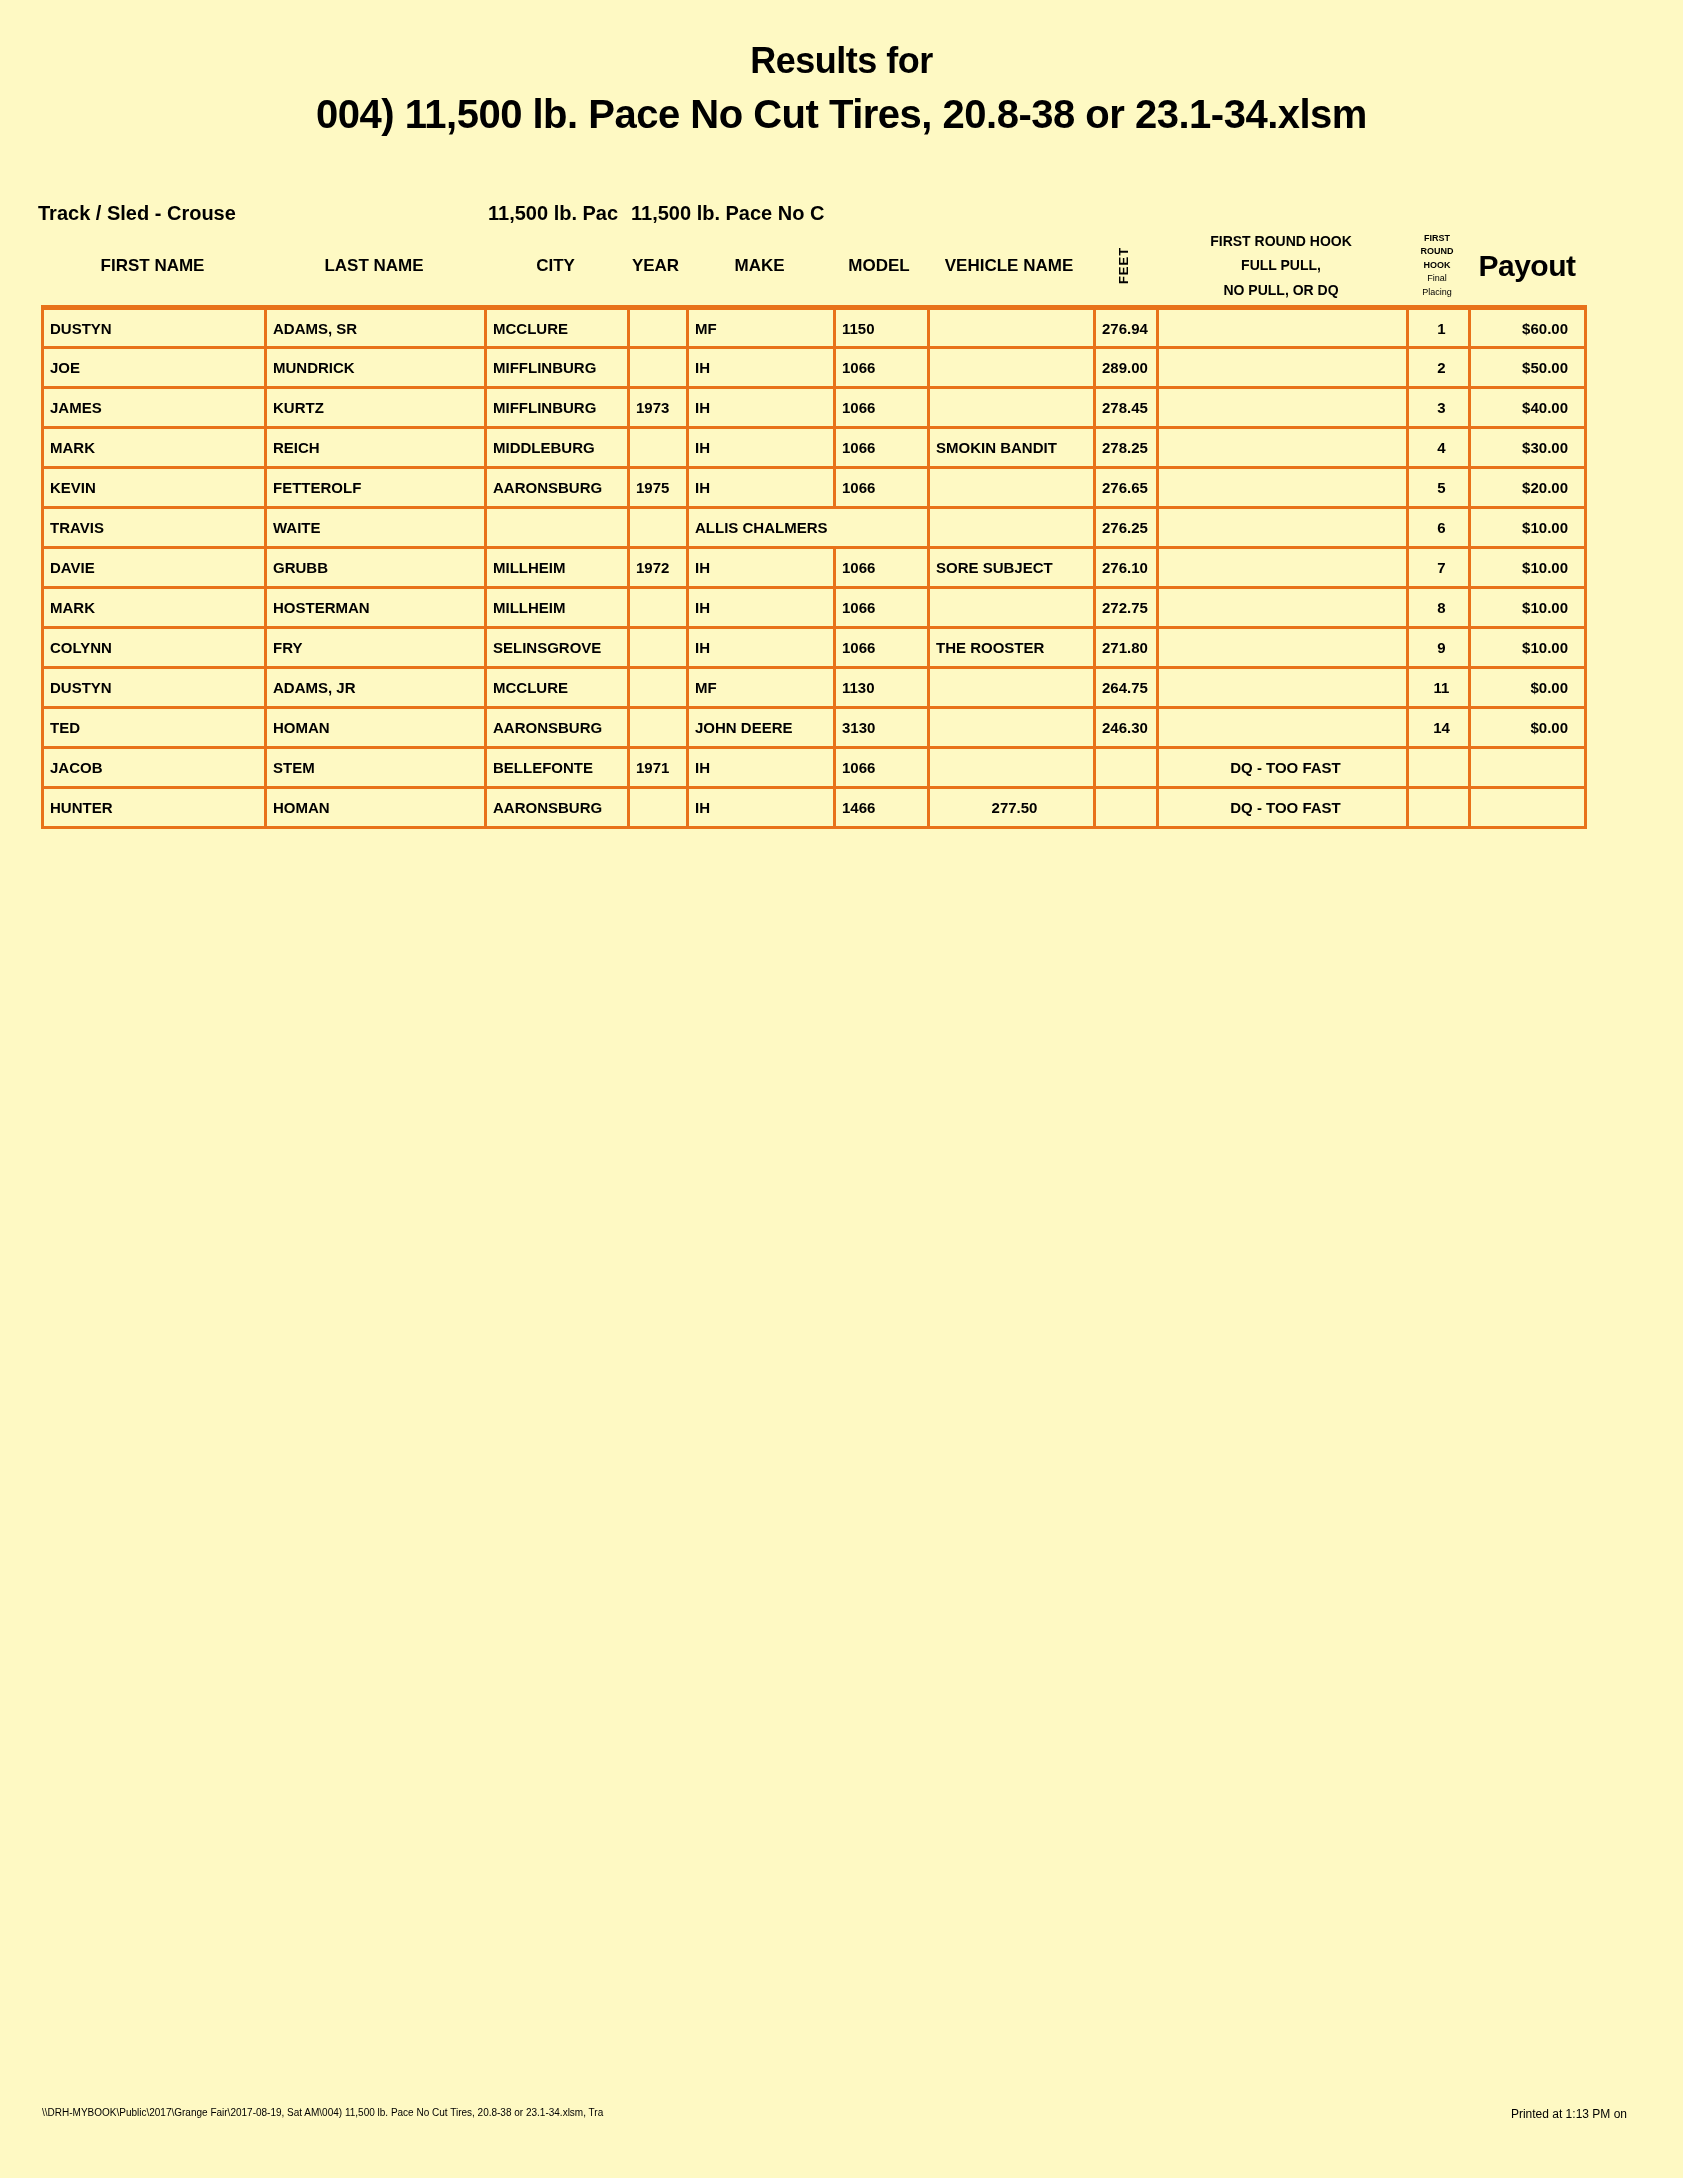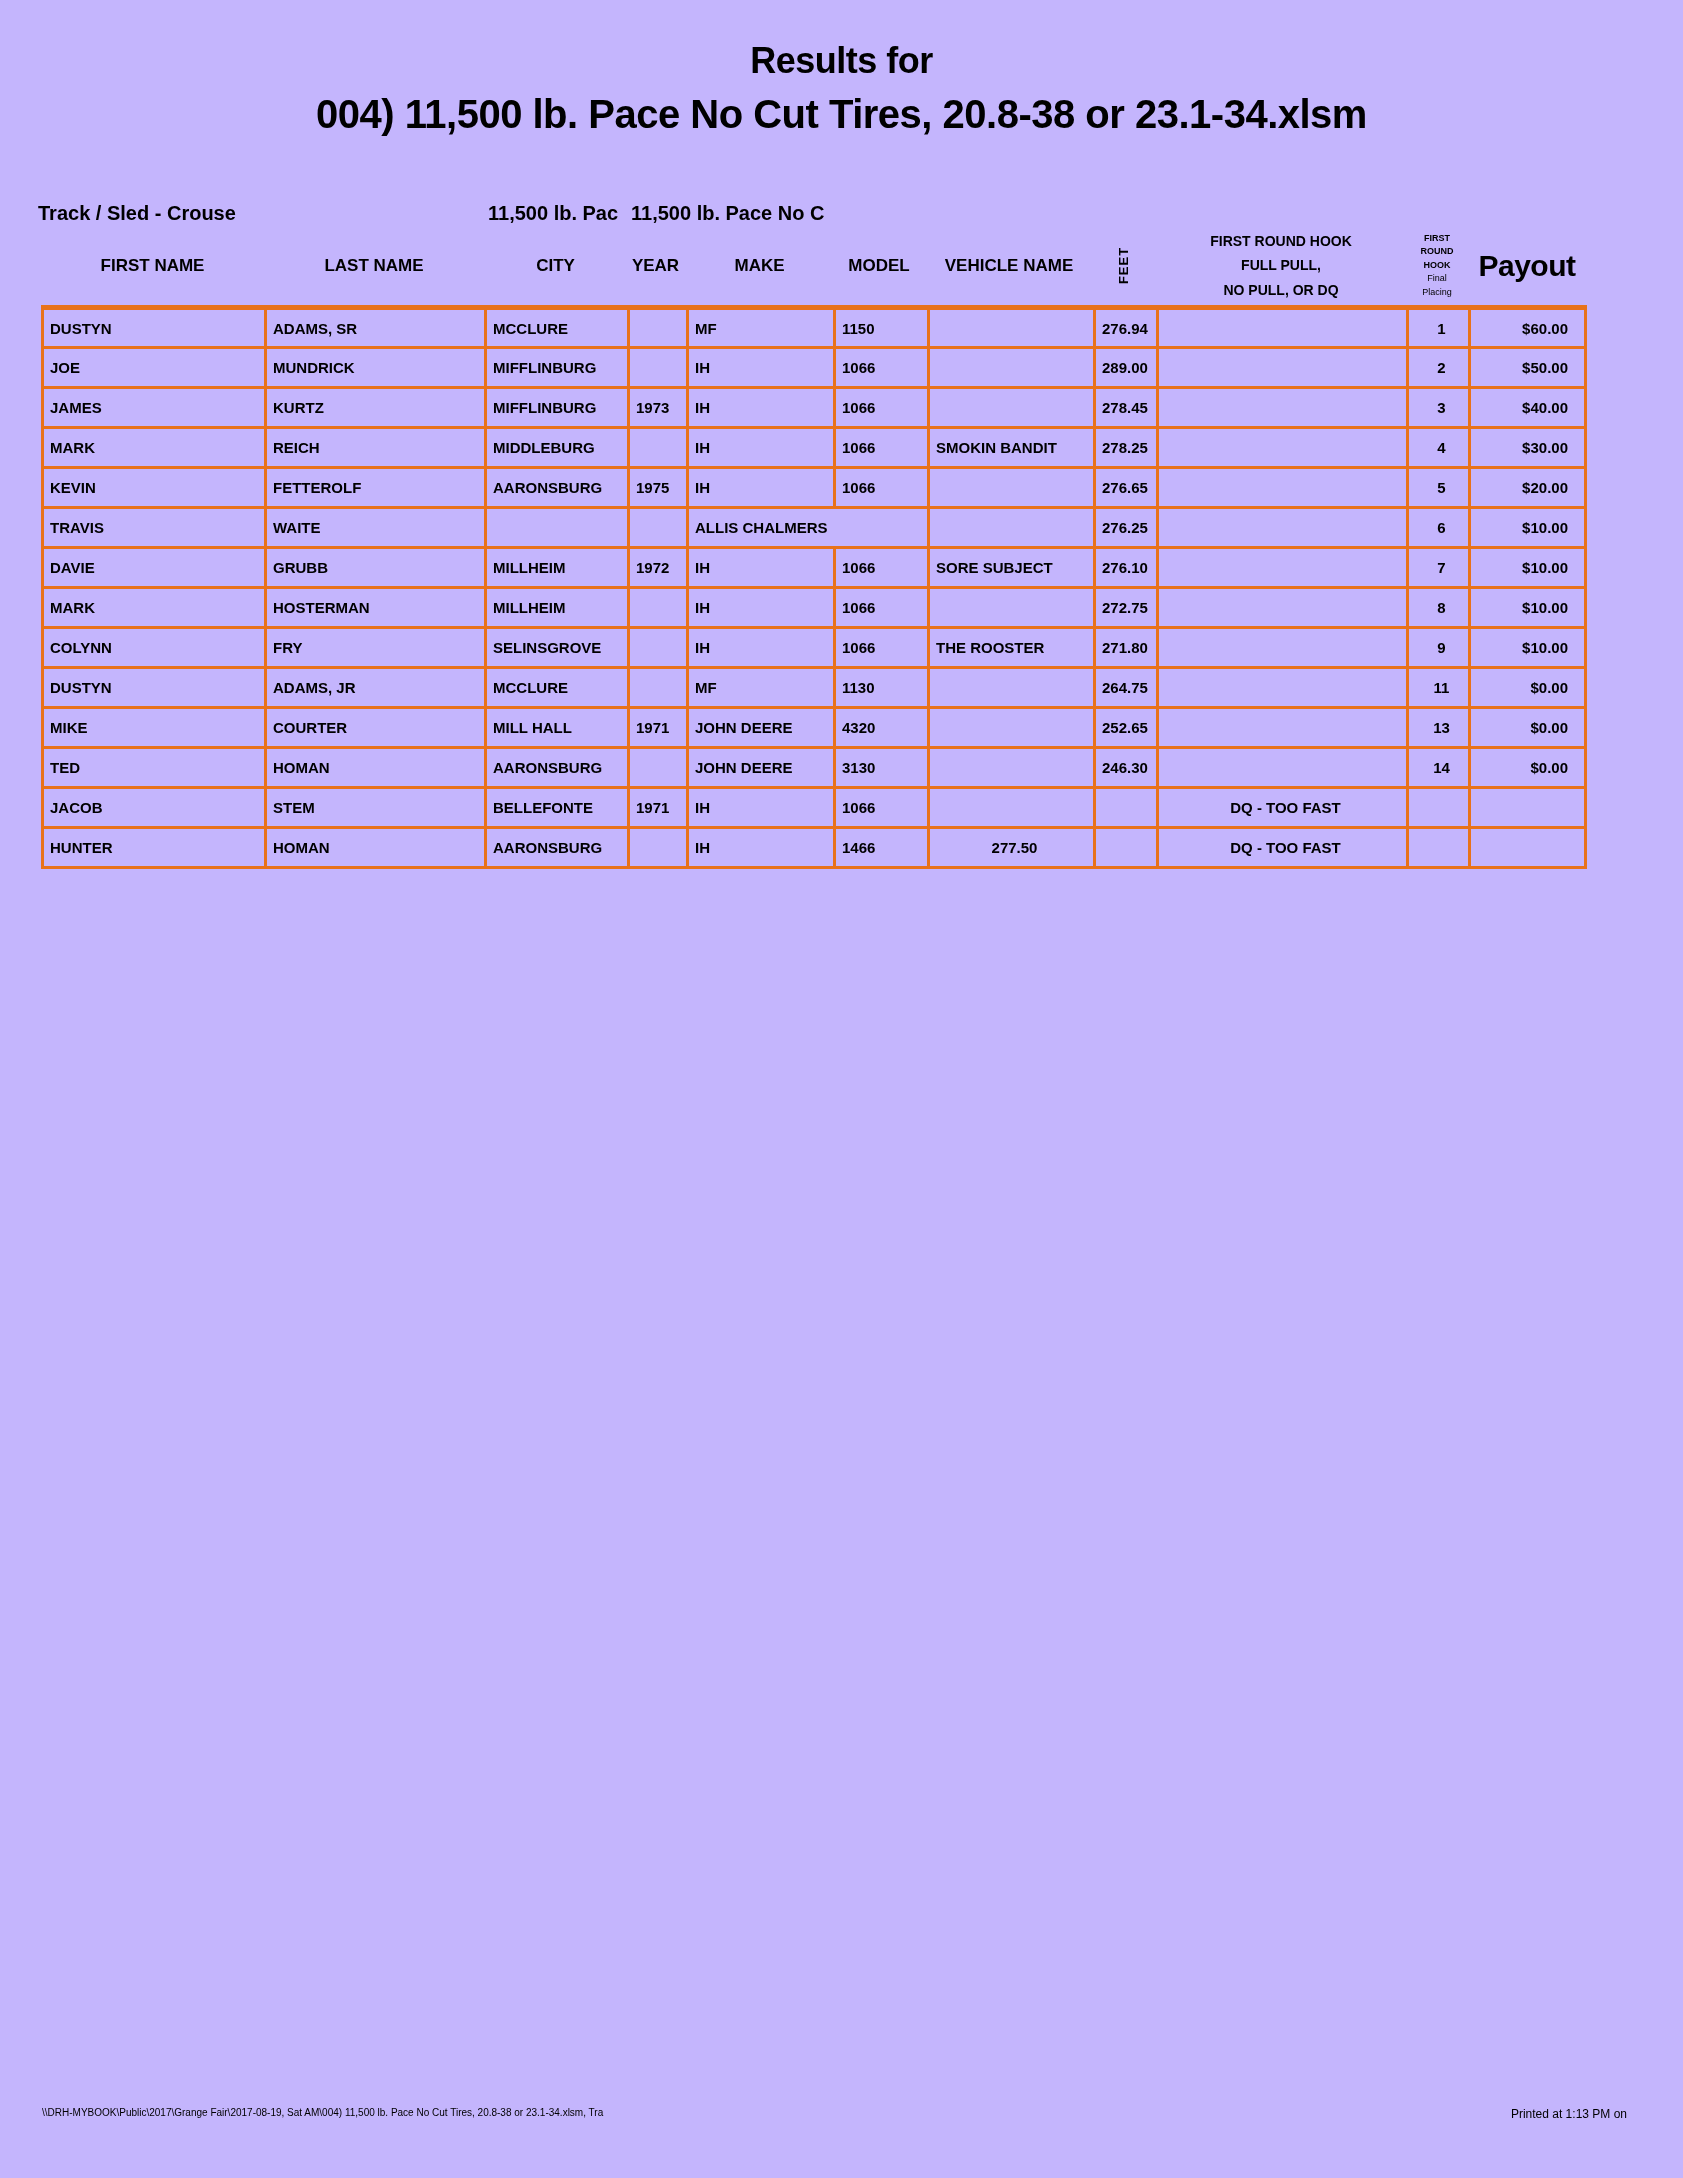--- a/index.html
+++ b/index.html
@@ -2,21 +2,21 @@
 <html style="--orange: #E8721A;"><head>
 <meta charset="utf-8">
 <style>
   :root { --orange: #E8721A; }
   * { box-sizing: border-box; margin: 0; padding: 0; }
   html, body { background: #ffffff; }
   .page {
     position: relative;
     width: 1683px;
     height: 2178px;
-    background: #c4b5fd;
+    background: #fef9c3;
     font-family: "Liberation Sans", sans-serif;
     color: #000;
     overflow: hidden;
   }
   
   .title-block { position: absolute; top: 40px; left: 0; width: 1683px; text-align: center; }
   .title-line1 { font-size: 36px; font-weight: bold; letter-spacing: -0.5px; }
   .title-line2 { font-size: 40px; font-weight: bold; margin-top: 10px; letter-spacing: -0.5px; }
 
   
@@ -254,33 +254,20 @@
           <td class="col-year"></td>
           <td class="col-make">MF</td>
           <td class="col-model">1130</td>
           <td class="col-vehicle"></td>
           <td class="col-feet">264.75</td>
           <td class="col-hook"></td>
           <td class="col-placing">11</td>
           <td class="col-payout">$0.00</td>
         </tr>
         <tr>
-          <td class="col-first">MIKE</td>
-          <td class="col-last">COURTER</td>
-          <td class="col-city">MILL HALL</td>
-          <td class="col-year">1971</td>
-          <td class="col-make">JOHN DEERE</td>
-          <td class="col-model">4320</td>
-          <td class="col-vehicle"></td>
-          <td class="col-feet">252.65</td>
-          <td class="col-hook"></td>
-          <td class="col-placing">13</td>
-          <td class="col-payout">$0.00</td>
-        </tr>
-        <tr>
           <td class="col-first">TED</td>
           <td class="col-last">HOMAN</td>
           <td class="col-city">AARONSBURG</td>
           <td class="col-year"></td>
           <td class="col-make">JOHN DEERE</td>
           <td class="col-model">3130</td>
           <td class="col-vehicle"></td>
           <td class="col-feet">246.30</td>
           <td class="col-hook"></td>
           <td class="col-placing">14</td>

